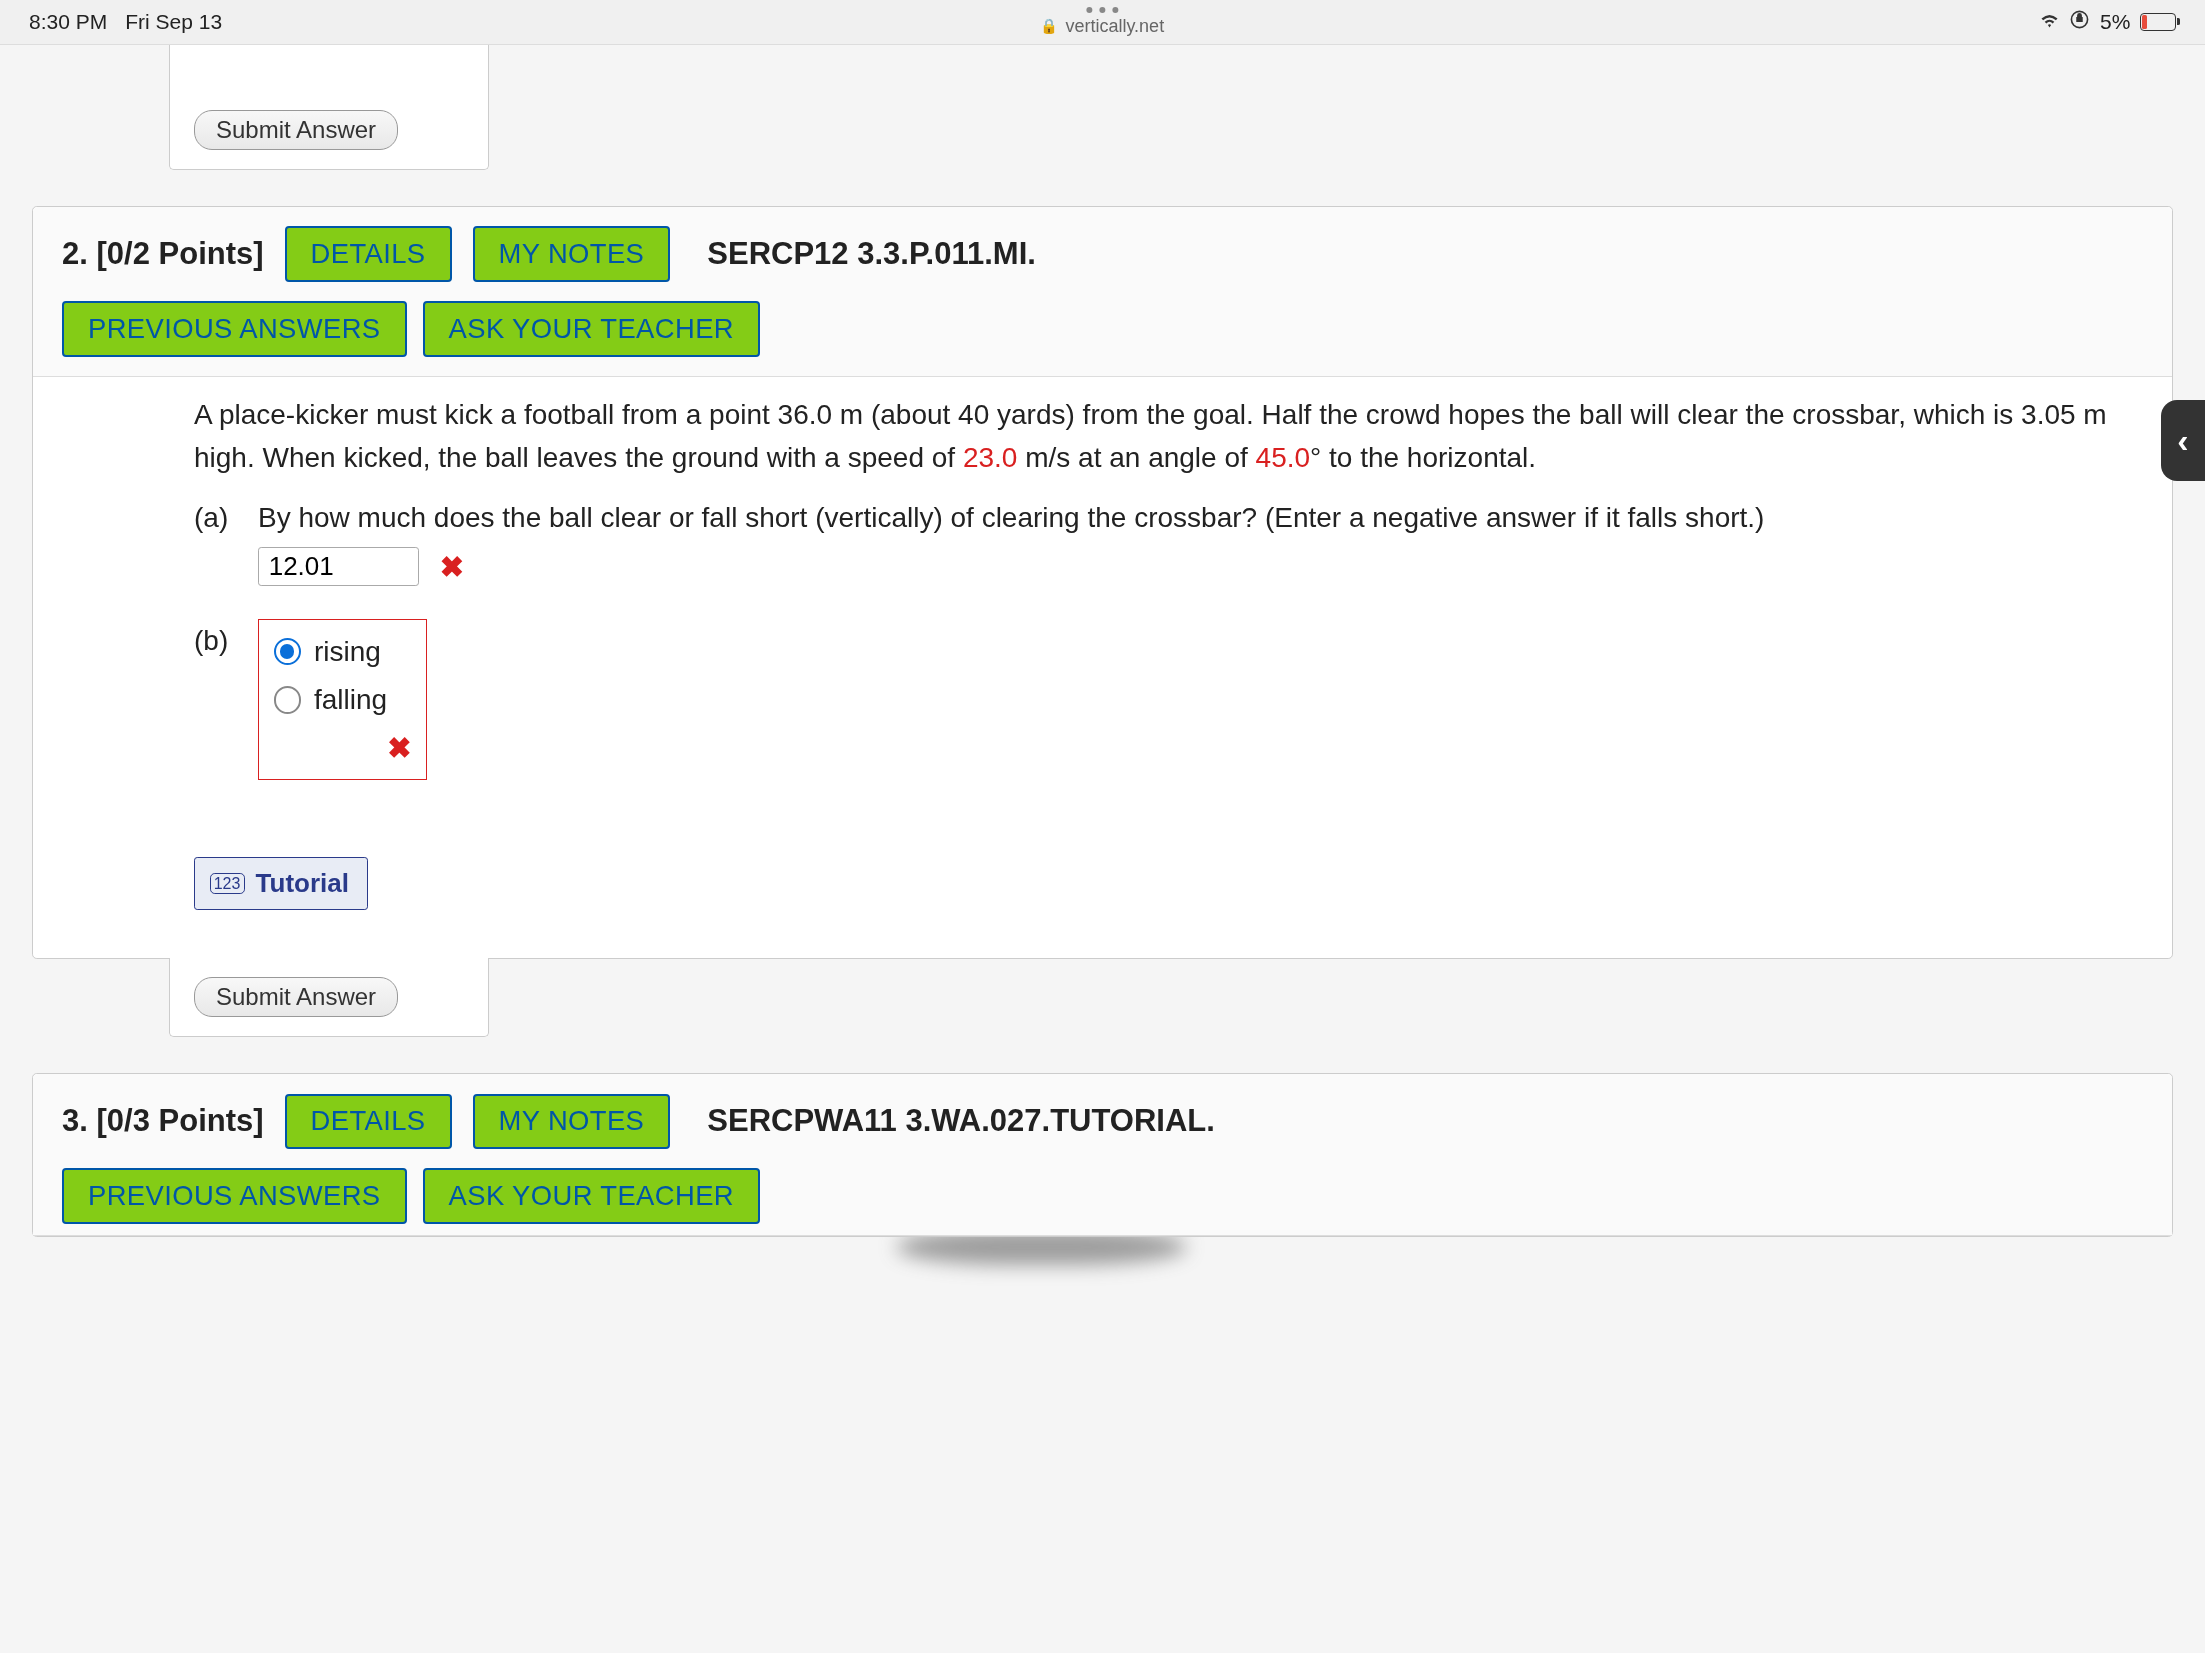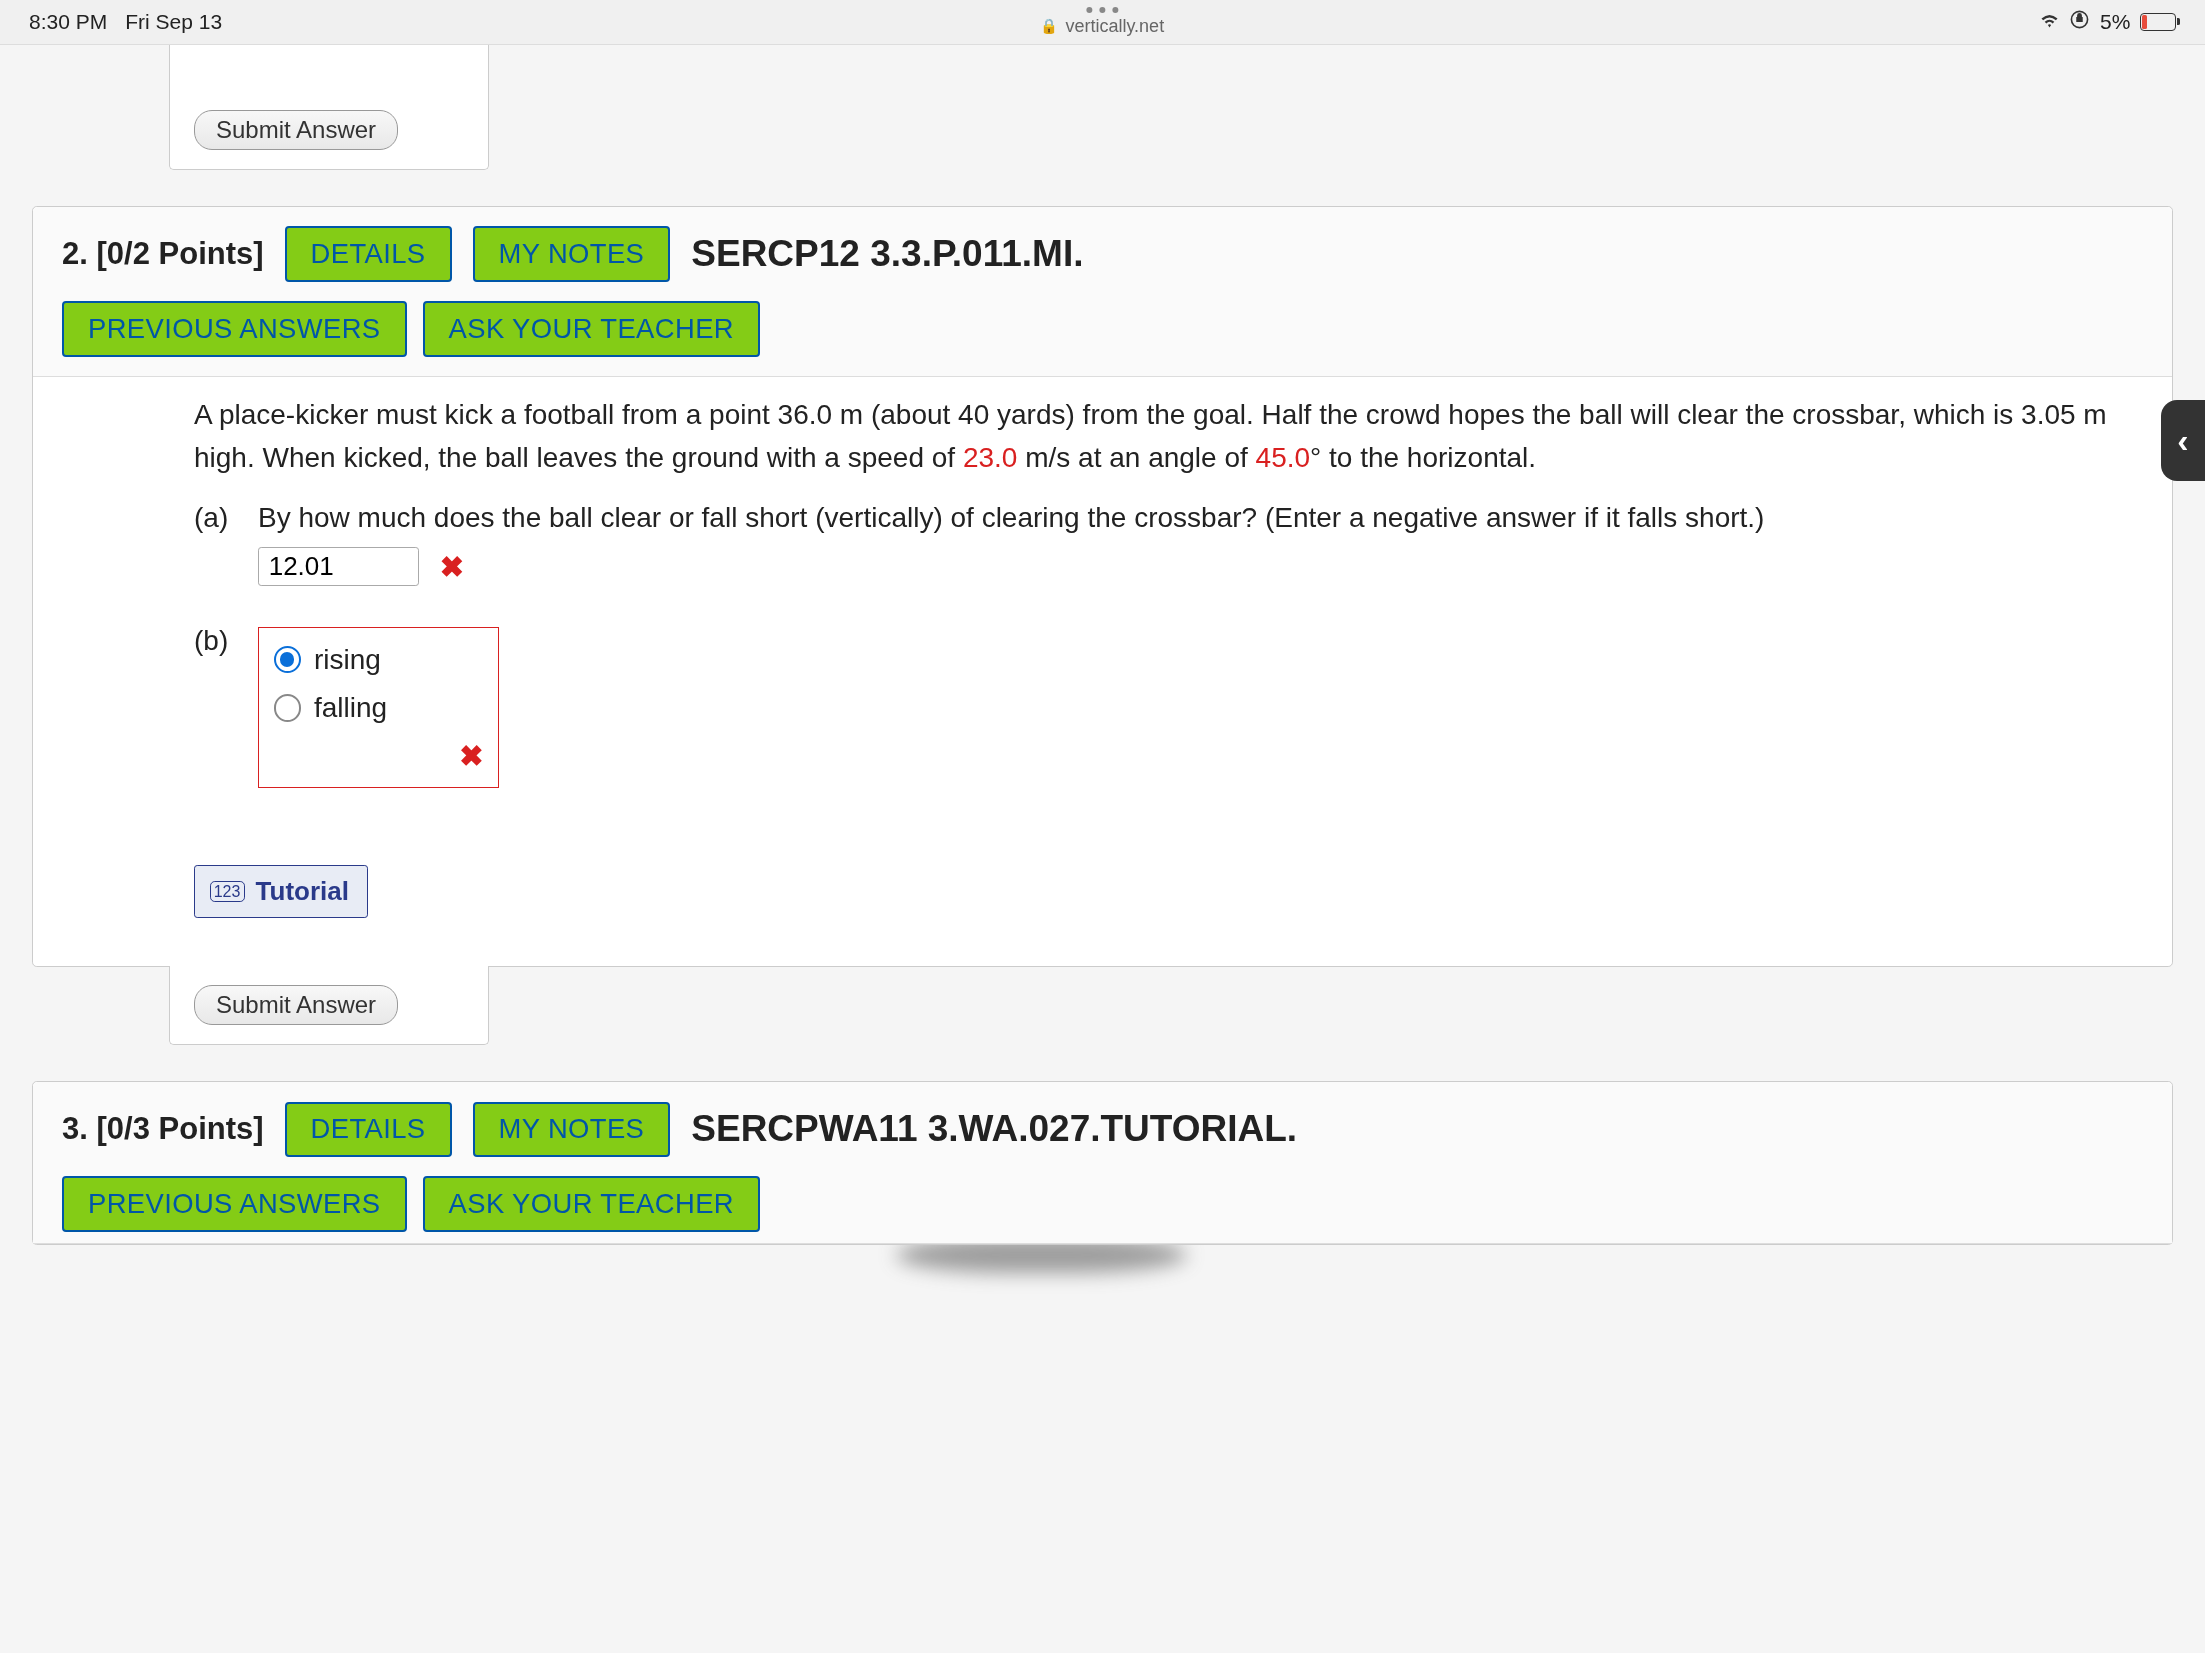--- a/index.html
+++ b/index.html
@@ -105,23 +105,24 @@
       color: #0056a8;
       background: #84cc16;
       border-radius: 4px;
       padding: 9.7px 24px;
       font-size: 27.4px;
       font-weight: 500;
       cursor: pointer;
       letter-spacing: 0.4px;
     }
     .q-code {
-      font-size: 37px;
-      font-weight: 700;
-      color: #222;
+      font-size: 31px;
+      font-weight: 700;
+      color: #222;
+      margin-left: 16px;
     }
     .q-header-row2 {
       display: flex;
       gap: 16px;
     }
     .q-body {
       padding: 16px 48px 32px 161px;
       font-size: 28px;
       line-height: 1.55;
       color: #222;
@@ -153,23 +154,22 @@
       font-weight: 700;
       vertical-align: middle;
     }
     .feedback {
       color: #d92020;
       margin-top: 6.5px;
     }
     .feedback-unit { color: #222; }
     .radio-box {
       border: 1.6px solid #d92020;
-      width: 241px;
+      width: 169px;
       padding: 9.7px 14.5px 8px 14.5px;
-      margin-top: 8px;
     }
     .radio-row {
       display: flex;
       align-items: center;
       gap: 13px;
       font-size: 28px;
       margin-bottom: 4.8px;
     }
     .radio-circle {
       width: 27.4px; height: 27.4px; border-radius: 50%;

